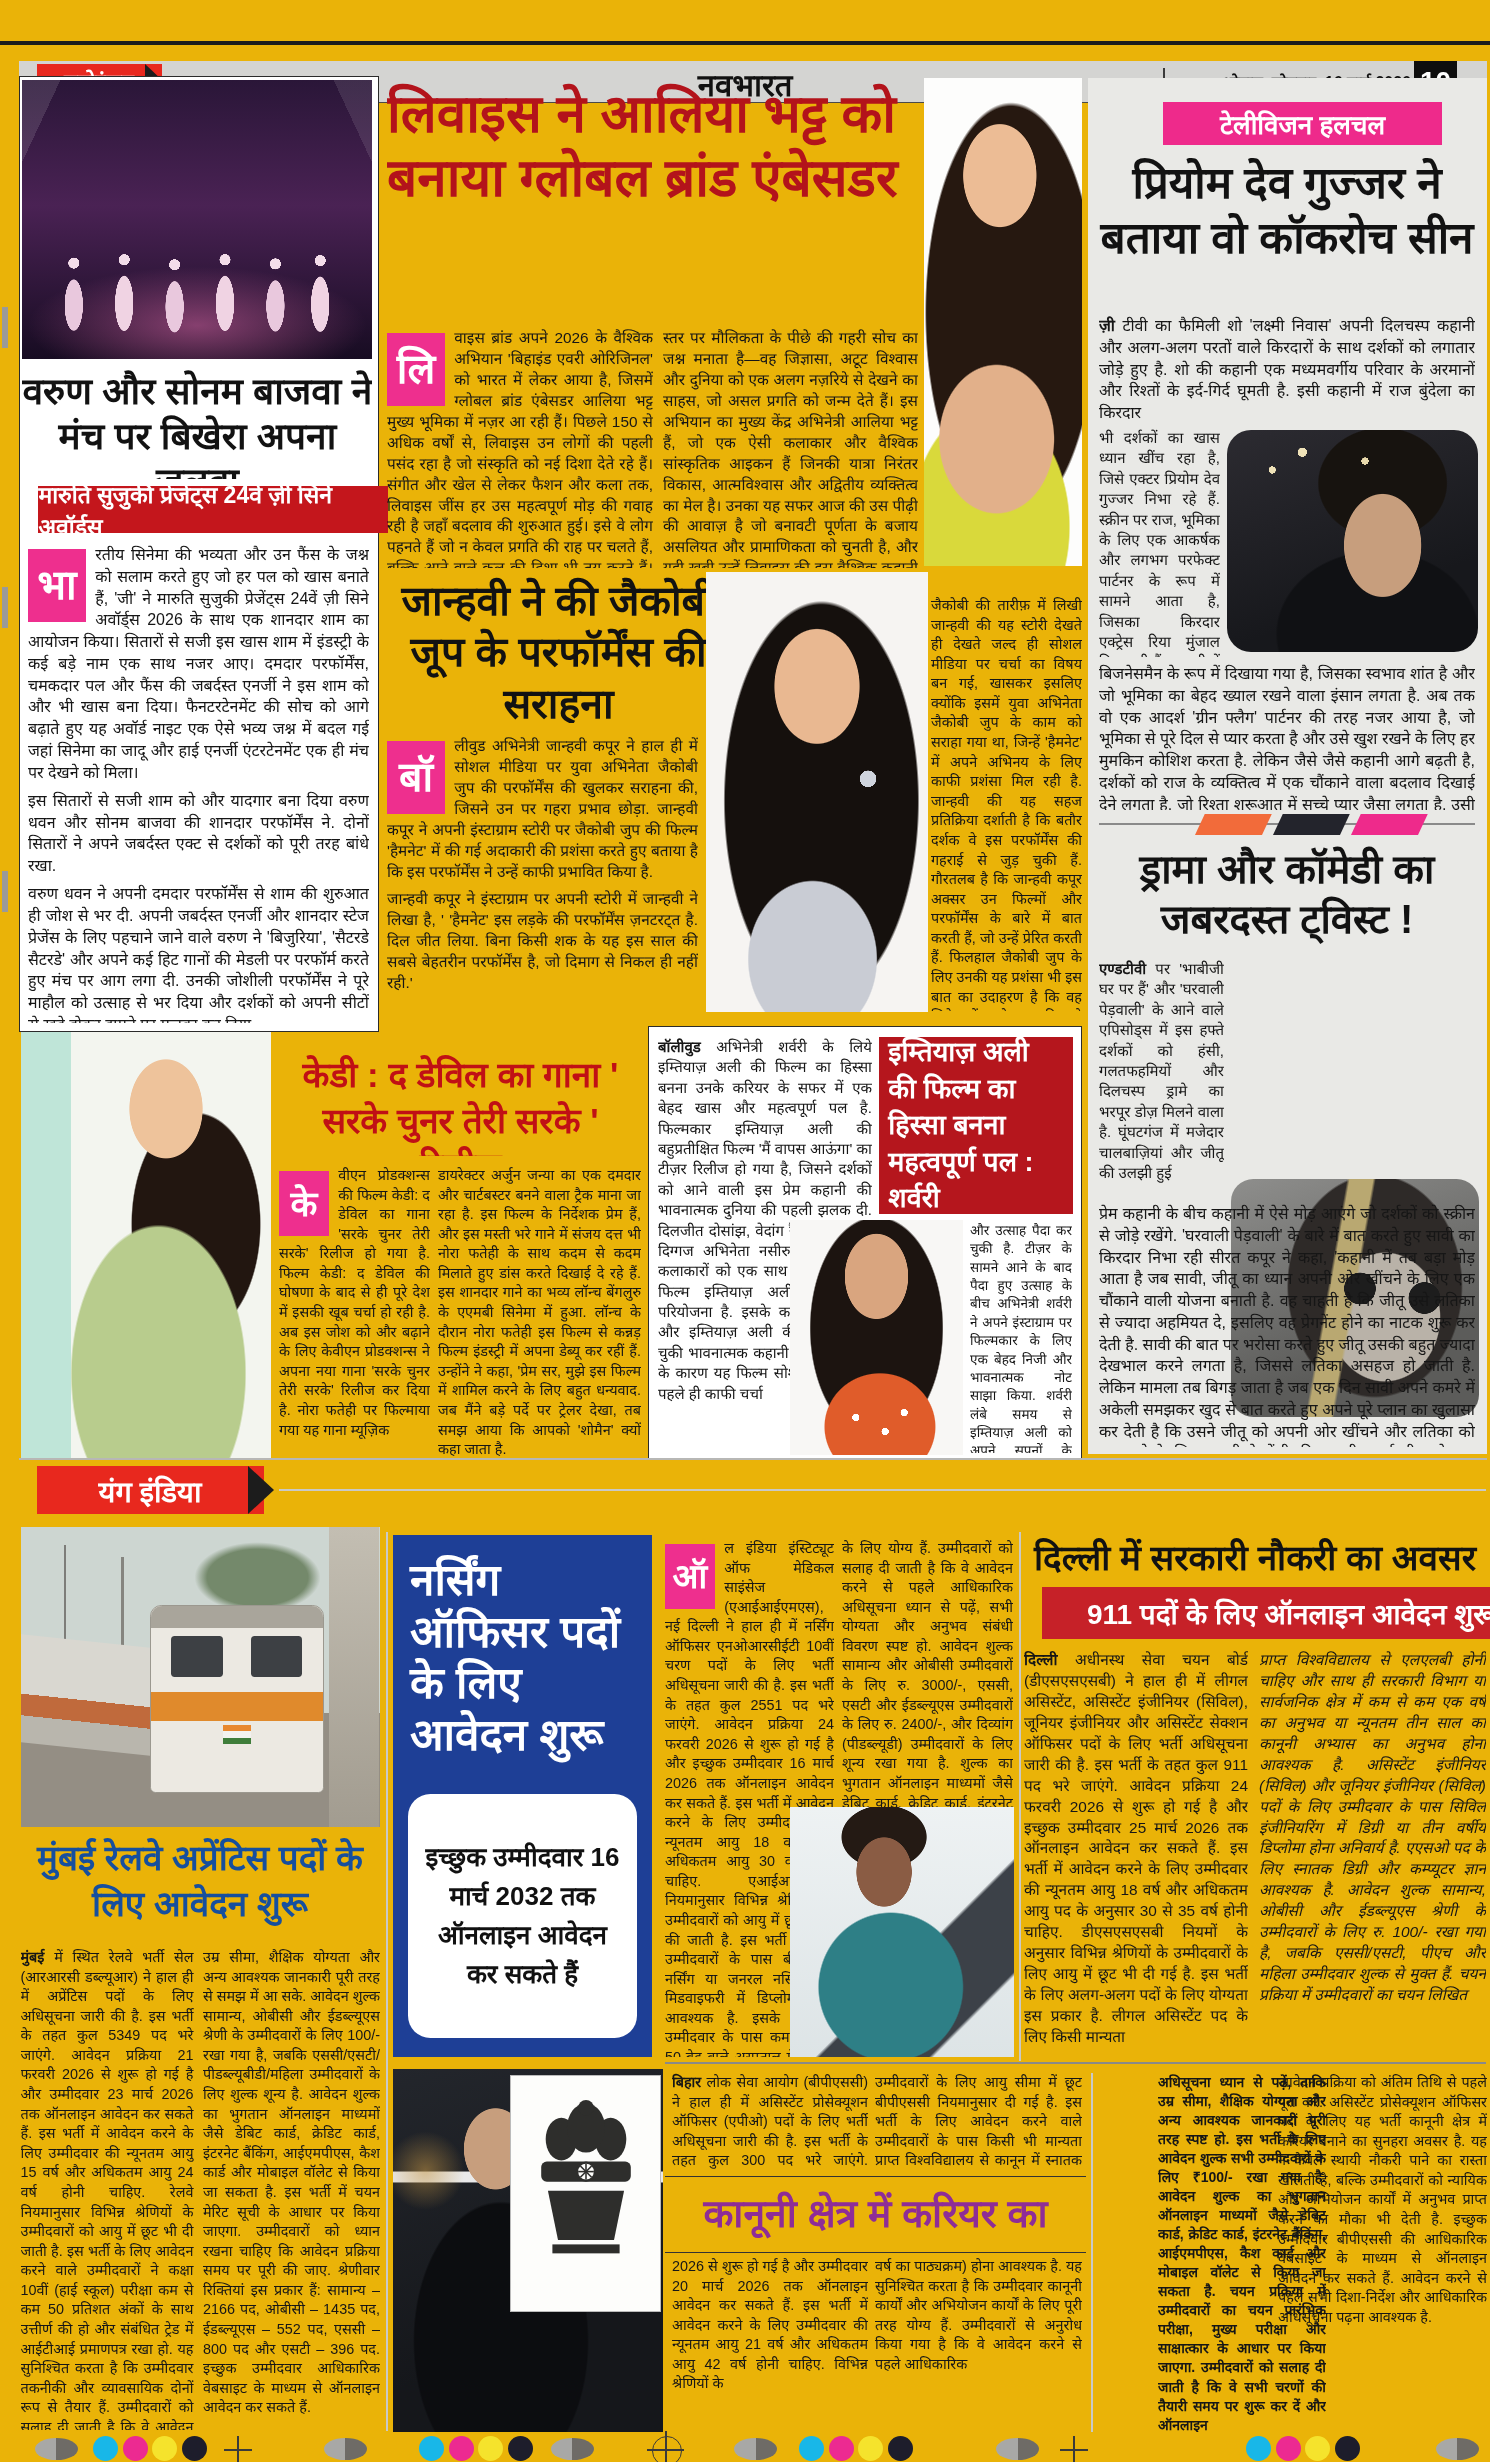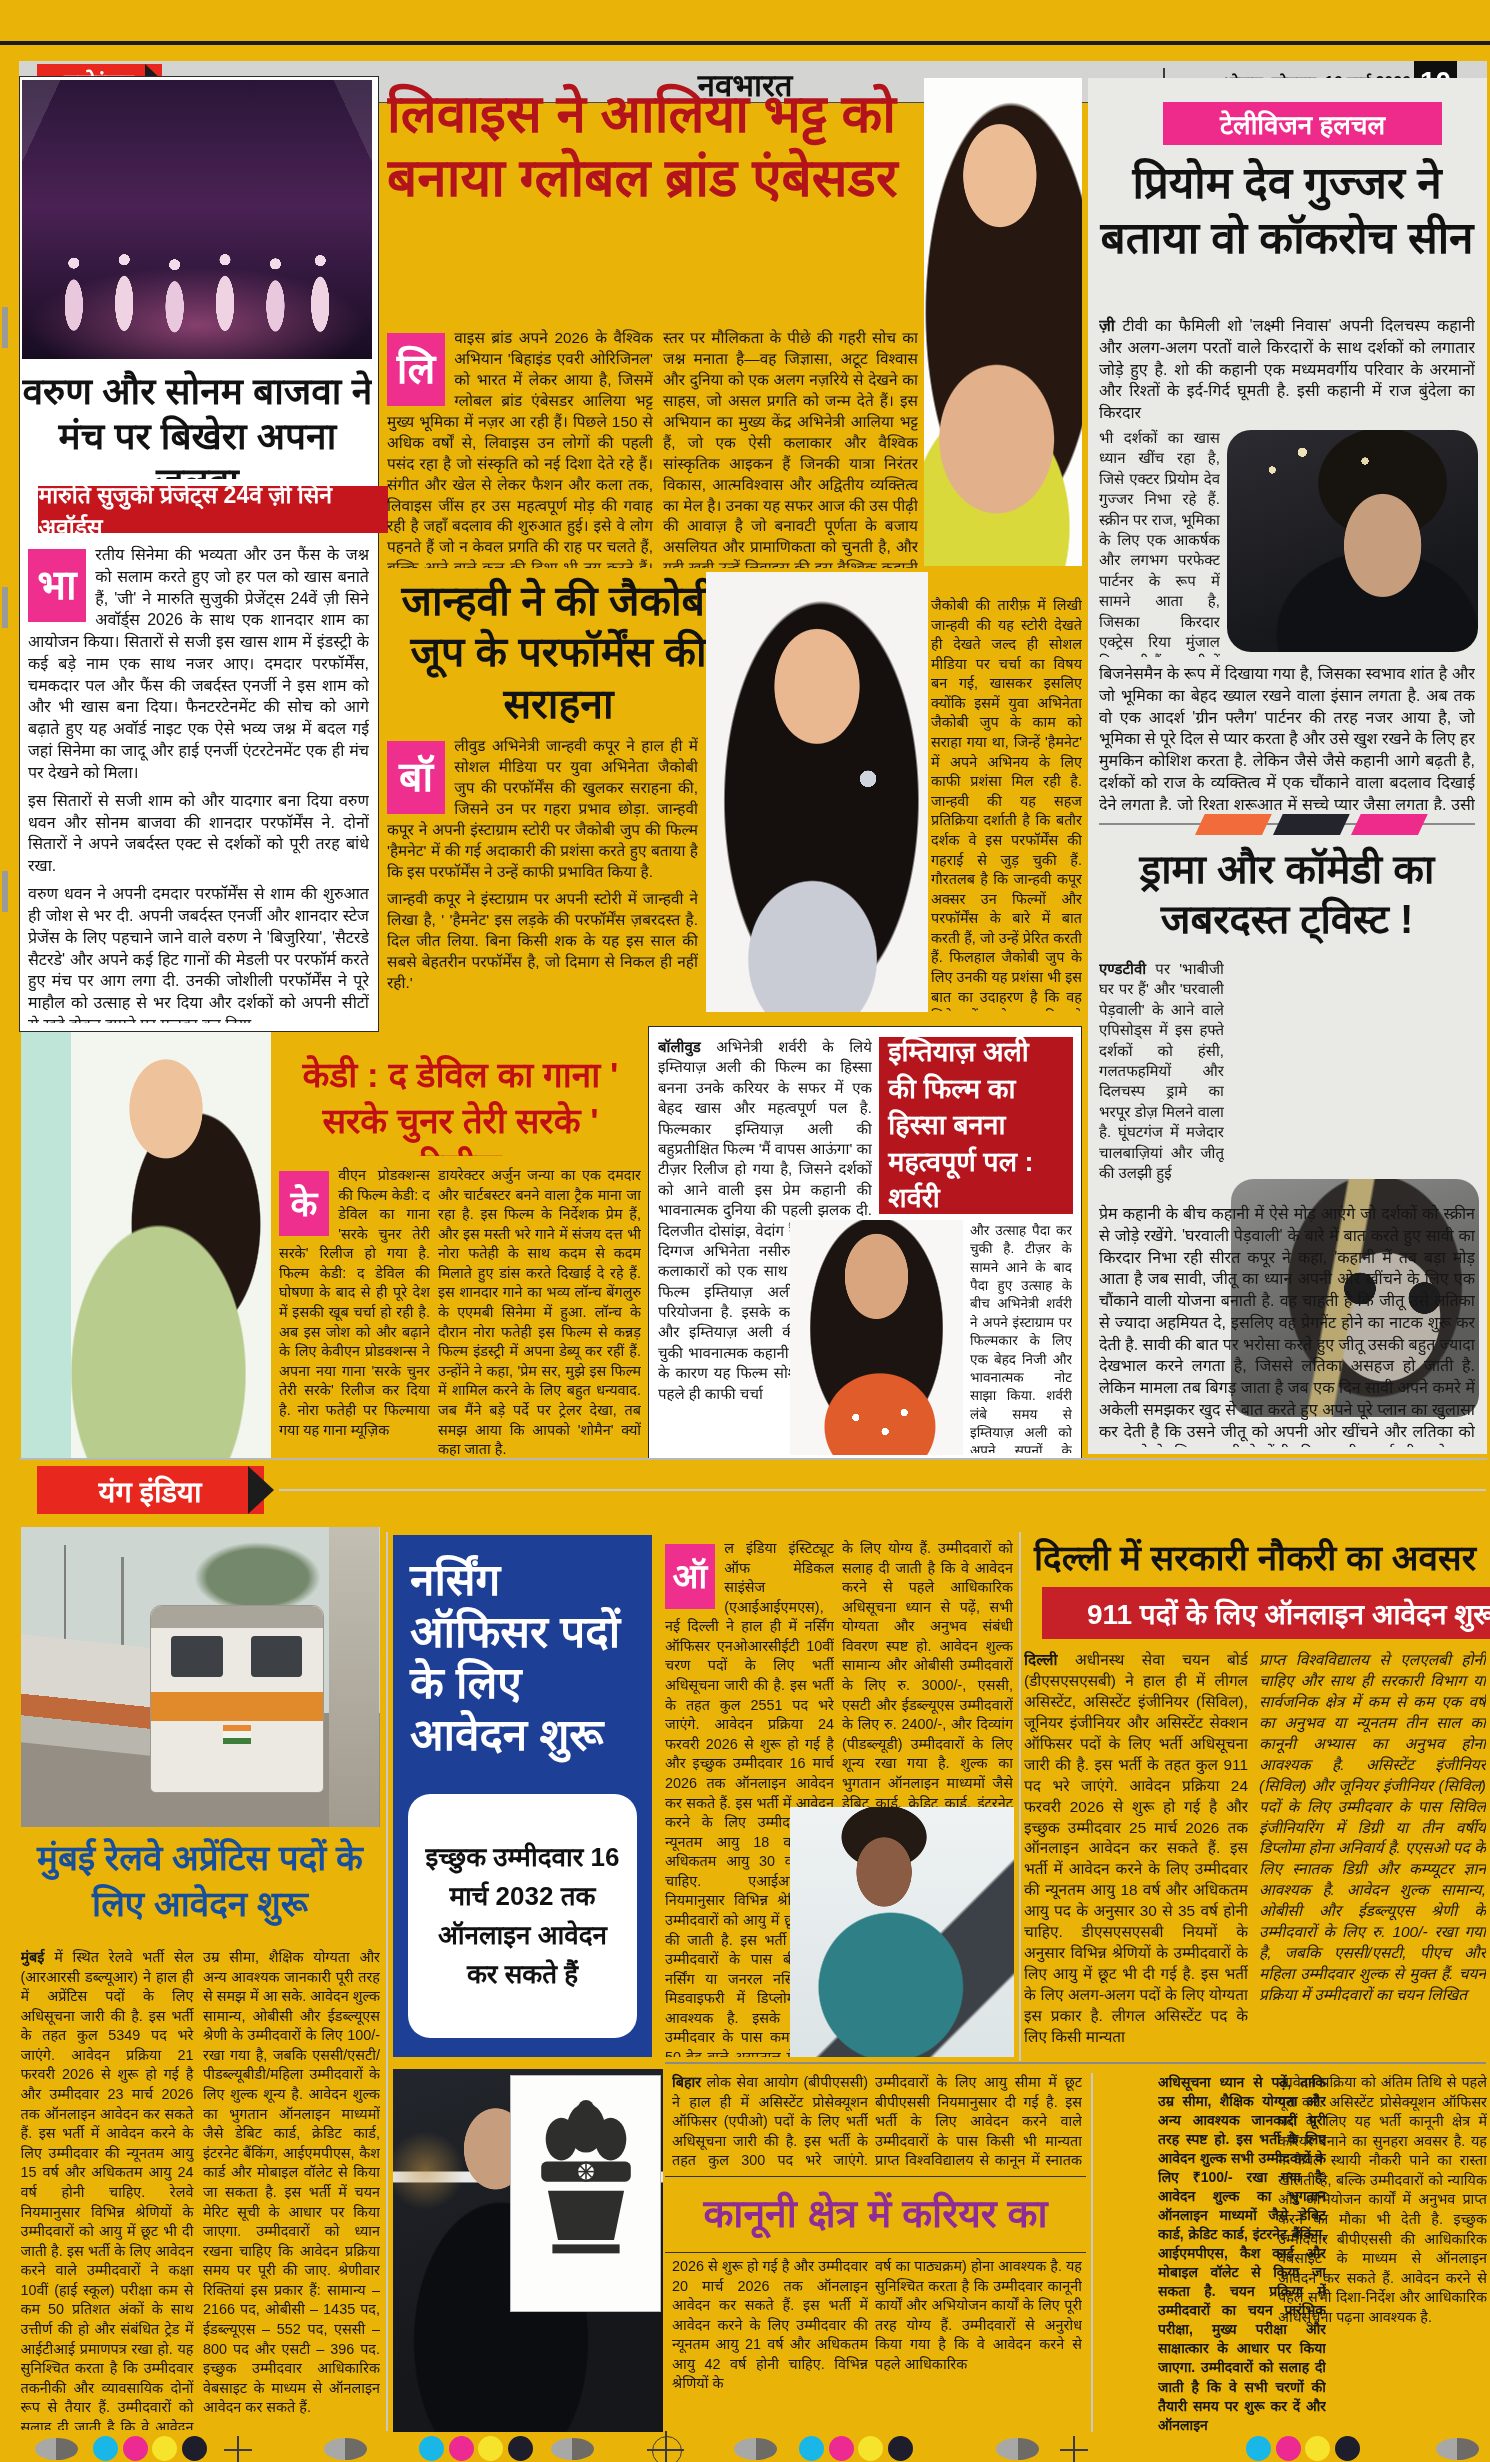--- a/index.html
+++ b/index.html
@@ -90,21 +90,21 @@
   <div class="hl" style="left:387px;top:576px;width:343px;height:147px;font-size:41px;line-height:1.25;text-align:center;"><span>जान्हवी ने की जैकोबी जूप के परफॉर्मेंस की सराहना</span></div>
   <div class="photo" style="left:706px;top:572px;width:222px;height:440px;background:
       radial-gradient(ellipse 43px 58px at 50% 26%, #e9b891 98%, transparent),
       radial-gradient(circle 8.4px at 73% 47%, #cfd4dd 97%, transparent),
       radial-gradient(ellipse 65px 79px at 48% 88%, #c9ccd4 98%, transparent),
       radial-gradient(ellipse 98px 200px at 52% 52%, #15100d 98%, transparent),
       #f6f4f2;"></div>
   <div class="body-txt" style="left:387px;top:736px;width:311px;height:276px;">
     <div class="dropcap"><span>बॉ</span></div>
     <p>लीवुड अभिनेत्री जान्हवी कपूर ने हाल ही में सोशल मीडिया पर युवा अभिनेता जैकोबी जुप की परफॉर्मेंस की खुलकर सराहना की, जिसने उन पर गहरा प्रभाव छोड़ा. जान्हवी कपूर ने अपनी इंस्टाग्राम स्टोरी पर जैकोबी जुप की फिल्म 'हैमनेट' में की गई अदाकारी की प्रशंसा करते हुए बताया है कि इस परफॉर्मेंस ने उन्हें काफी प्रभावित किया है.</p>
-    <p>जान्हवी कपूर ने इंस्टाग्राम पर अपनी स्टोरी में जान्हवी ने लिखा है, ' 'हैमनेट' इस लड़के की परफॉर्मेंस ज़बरदस्त है. दिल जीत लिया. बिना किसी शक के यह इस साल की सबसे बेहतरीन परफॉर्मेंस है, जो दिमाग से निकल ही नहीं रही.'</p>
+    <p>जान्हवी कपूर ने इंस्टाग्राम पर अपनी स्टोरी में जान्हवी ने लिखा है, ' 'हैमनेट' इस लड़के की परफॉर्मेंस ज़नटरट्त है. दिल जीत लिया. बिना किसी शक के यह इस साल की सबसे बेहतरीन परफॉर्मेंस है, जो दिमाग से निकल ही नहीं रही.'</p>
   </div>
   <div class="body-txt" style="left:931px;top:596px;width:151px;height:415px;font-size:14.4px;">
     <p>जैकोबी की तारीफ़ में लिखी जान्हवी की यह स्टोरी देखते ही देखते जल्द ही सोशल मीडिया पर चर्चा का विषय बन गई, खासकर इसलिए क्योंकि इसमें युवा अभिनेता जैकोबी जुप के काम को सराहा गया था, जिन्हें 'हैमनेट' में अपने अभिनय के लिए काफी प्रशंसा मिल रही है. जान्हवी की यह सहज प्रतिक्रिया दर्शाती है कि बतौर दर्शक वे इस परफॉर्मेंस की गहराई से जुड़ चुकी हैं. गौरतलब है कि जान्हवी कपूर अक्सर उन फिल्मों और परफॉर्मेंस के बारे में बात करती हैं, जो उन्हें प्रेरित करती हैं. फिलहाल जैकोबी जुप के लिए उनकी यह प्रशंसा भी इस बात का उदाहरण है कि वह सिनेमा में अच्छे काम की खुले दिल से सराहना करती हैं.</p>
   </div>
 
   <div class="abs" style="left:1088px;top:78px;width:399px;height:1376px;background:#e9e9e6;"></div>
   <div class="abs kicker" style="left:1147px;top:102px;width:279px;height:43px;background:#ee2a8b;font-size:26px;">
       <span>टेलीविजन हलचल</span>
     </div>
   <div class="hl" style="left:1095px;top:155px;width:384px;height:149px;font-size:44px;line-height:1.25;text-align:center;"><span>प्रियोम देव गुज्जर ने बताया वो कॉकरोच सीन</span></div>

